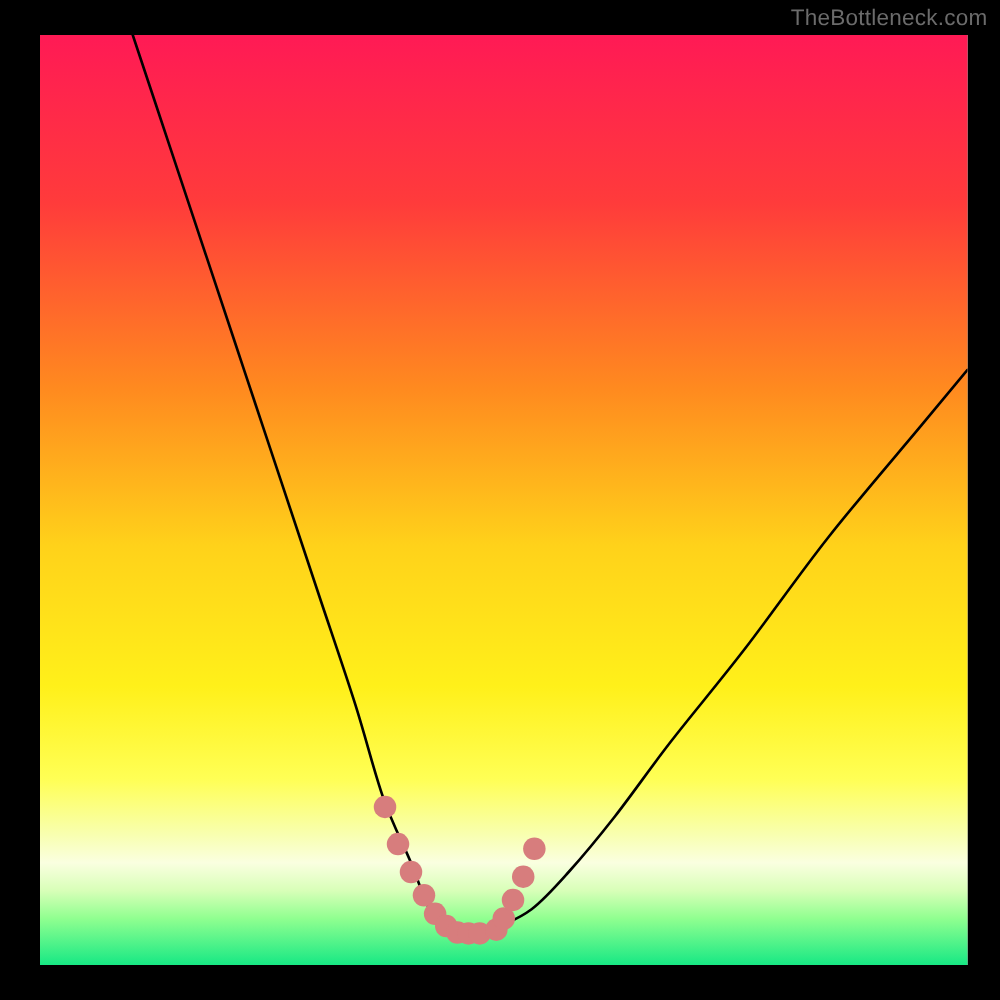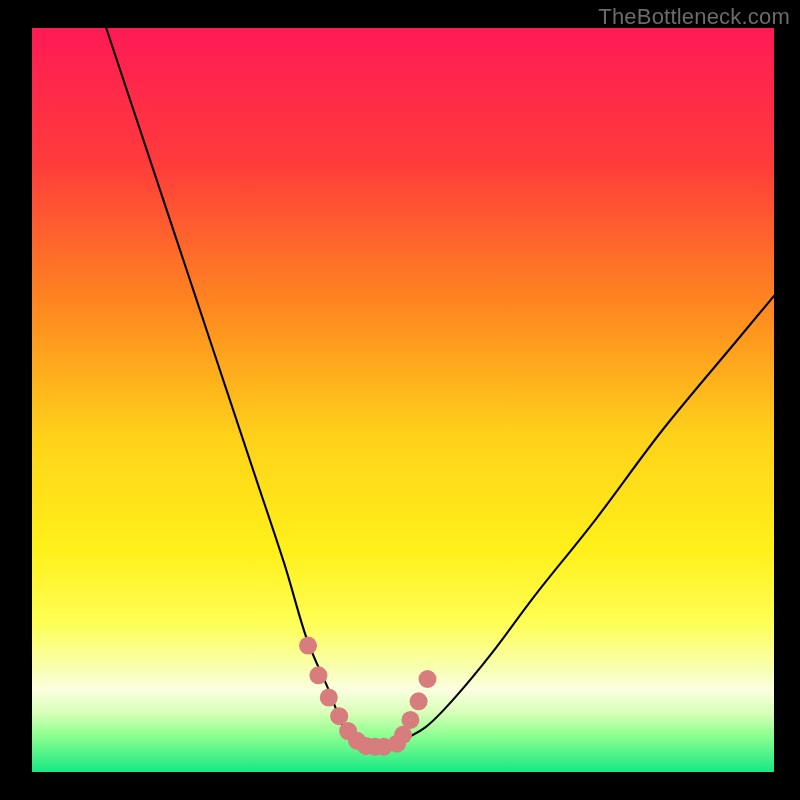--- a/index.html
+++ b/index.html
@@ -27,21 +27,21 @@
     position: absolute;
     left: 0;
     top: 0;
     right: 0;
     bottom: 0;
   }
   .watermark {
     position: absolute;
     top: 4px;
     right: 10px;
-    font-size: 22px;
+    font-size: 18px;
     font-weight: 500;
     color: #6b6b6b;
     letter-spacing: 0.2px;
     user-select: none;
   }
   svg.curve {
     position: absolute;
     left: 0;
     top: 0;
   }

